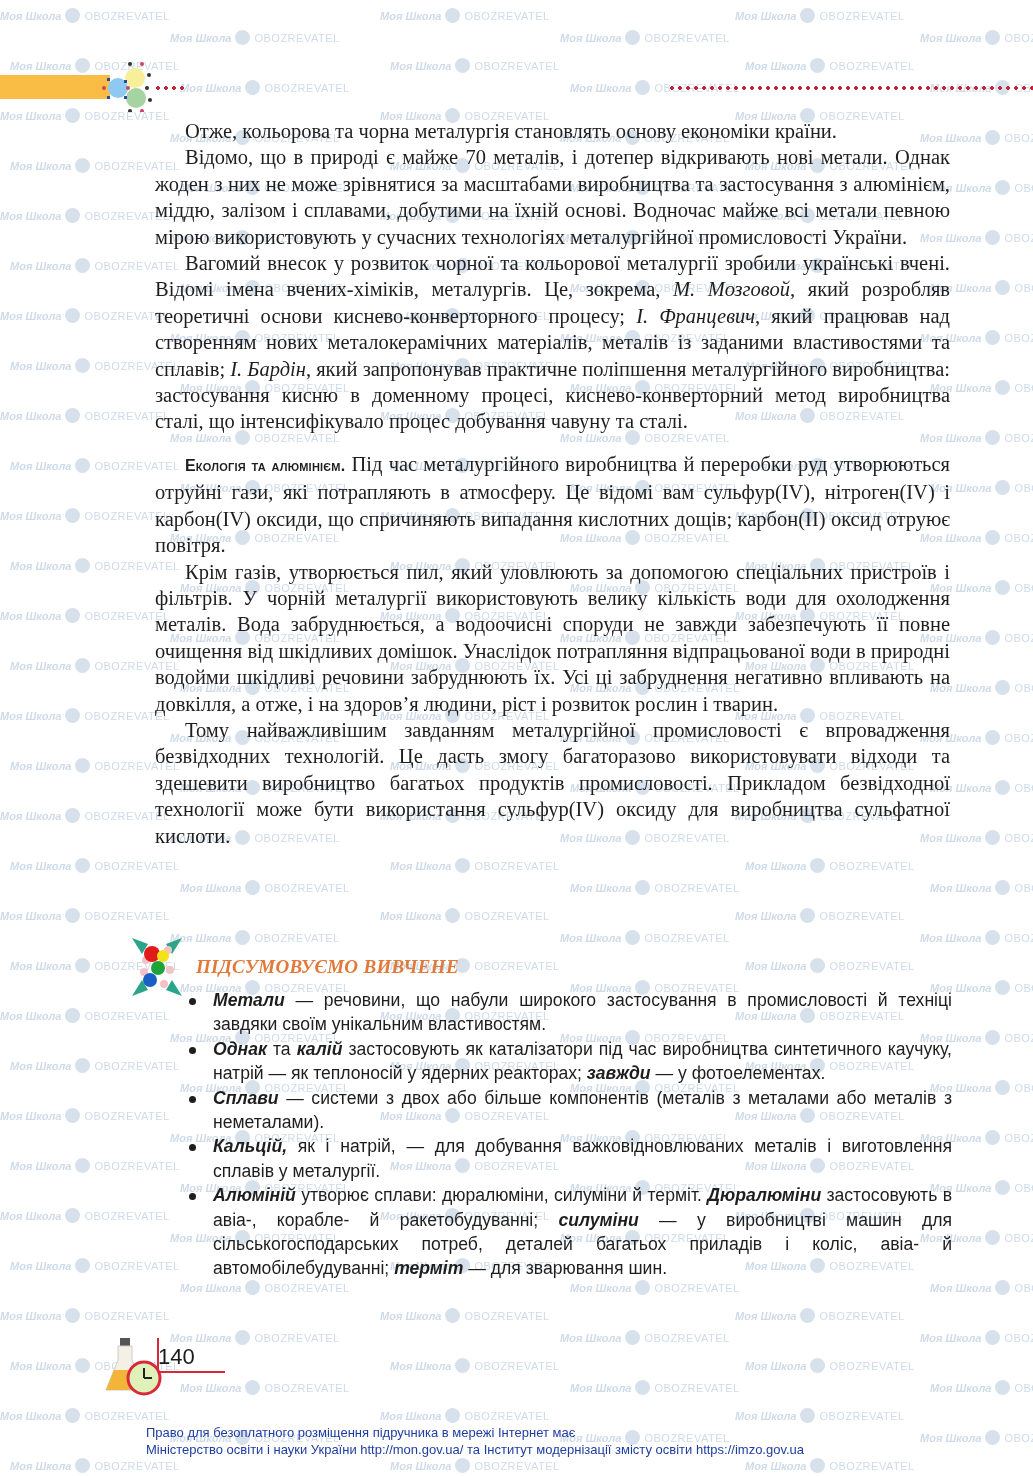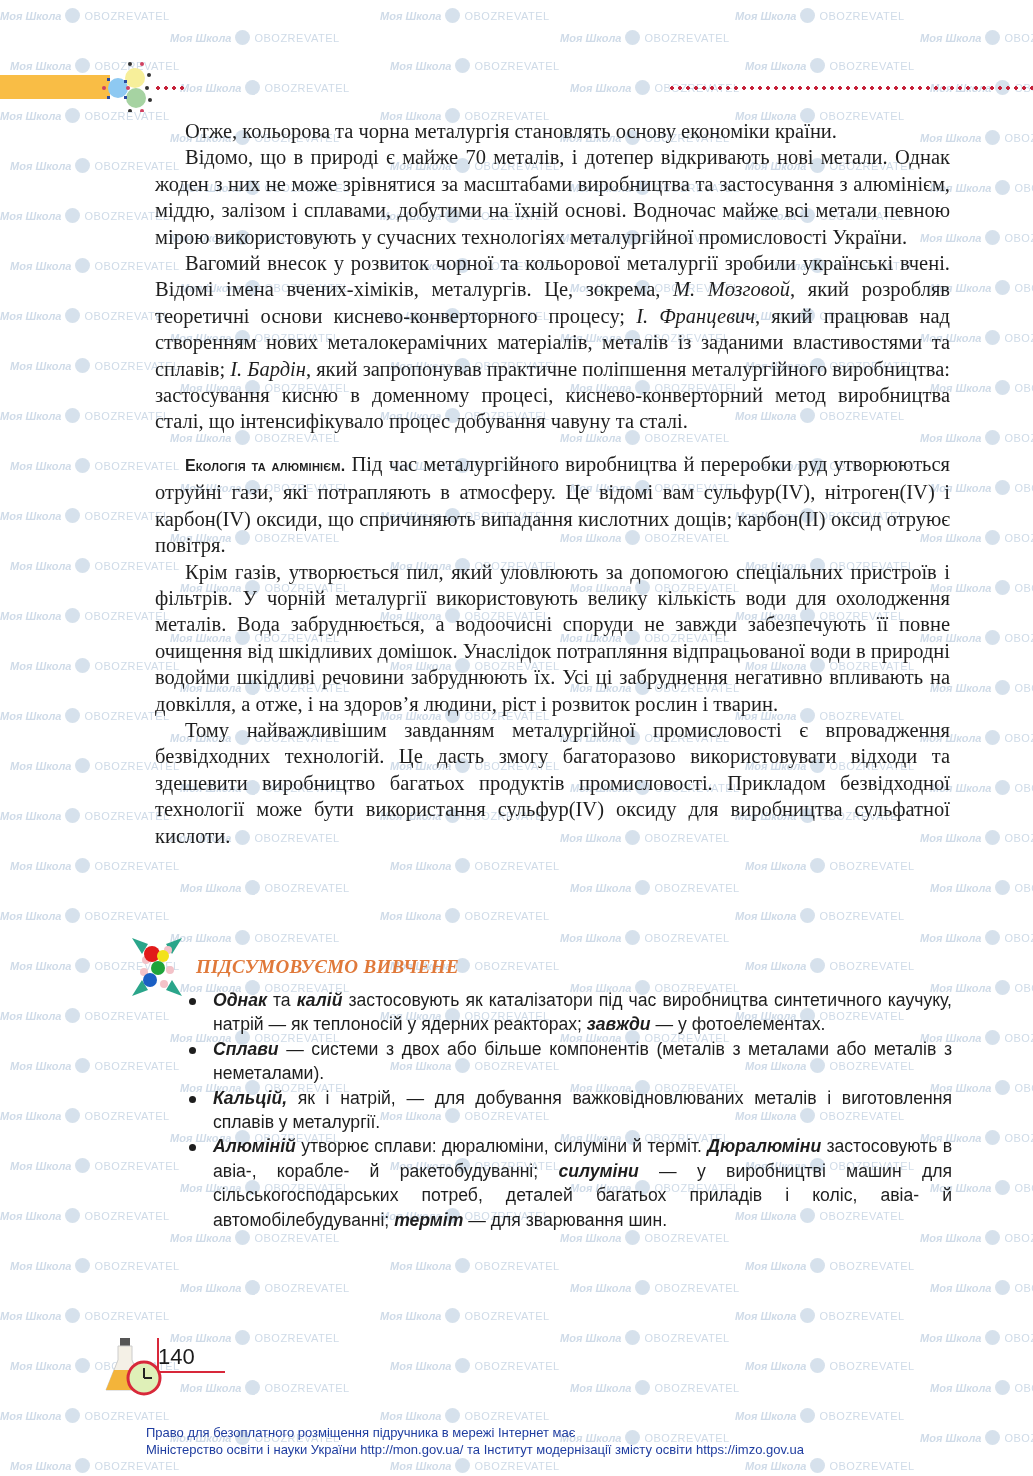--- a/index.html
+++ b/index.html
@@ -976,20 +976,21 @@
     <circle cx="34" cy="48" r="4" fill="#f3c2c8"></circle>
     <circle cx="22" cy="18" r="8" fill="#e11a1a"></circle>
     <circle cx="33" cy="20" r="6" fill="#f2e21a"></circle>
     <circle cx="28" cy="32" r="7" fill="#1ea33a"></circle>
     <circle cx="20" cy="44" r="7" fill="#1a5fc4"></circle>
   </svg>
   <span class="summary-title">ПІДСУМОВУЄМО ВИВЧЕНЕ</span>
 </div>
 
 <ul class="bullets">
+  <li><b>Метали</b><span> — речовини, що набули широкого застосування в промисловості й техніці завдяки своїм унікальним властивостям.</span></li>
   <li><b>Однак</b><span> та </span><b>калій</b><span> застосовують як каталізатори під час виробництва синтетичного каучуку, натрій — як теплоносій у ядерних реакторах; </span><b>завжди</b><span> — у фотоелементах.</span></li>
   <li><b>Сплави</b><span> — системи з двох або більше компонентів (металів з металами або металів з неметалами).</span></li>
   <li><b>Кальцій,</b><span> як і натрій, — для добування важковідновлюваних металів і виготовлення сплавів у металургії.</span></li>
   <li><b>Алюміній</b><span> утворює сплави: дюралюміни, силуміни й терміт. </span><b>Дюралюміни</b><span> застосовують в авіа-,  корабле- й ракетобудуванні; </span><b>силуміни</b><span> — у виробництві машин для сільськогосподарських потреб, деталей багатьох приладів і коліс, авіа- й автомобілебудуванні; </span><b>терміт</b><span> — для зварювання шин.</span></li>
 </ul>
 
 <svg class="page-num-box" viewBox="0 0 130 60">
   <rect x="20" y="0" width="10" height="8" fill="#555"></rect>
   <path d="M18 8 L32 8 L32 22 L44 52 L6 52 L18 22 Z" fill="#f4f0e6" stroke="#ccc" stroke-width="1"></path>
   <path d="M14 32 L36 32 L44 52 L6 52 Z" fill="#f3b43a"></path>

